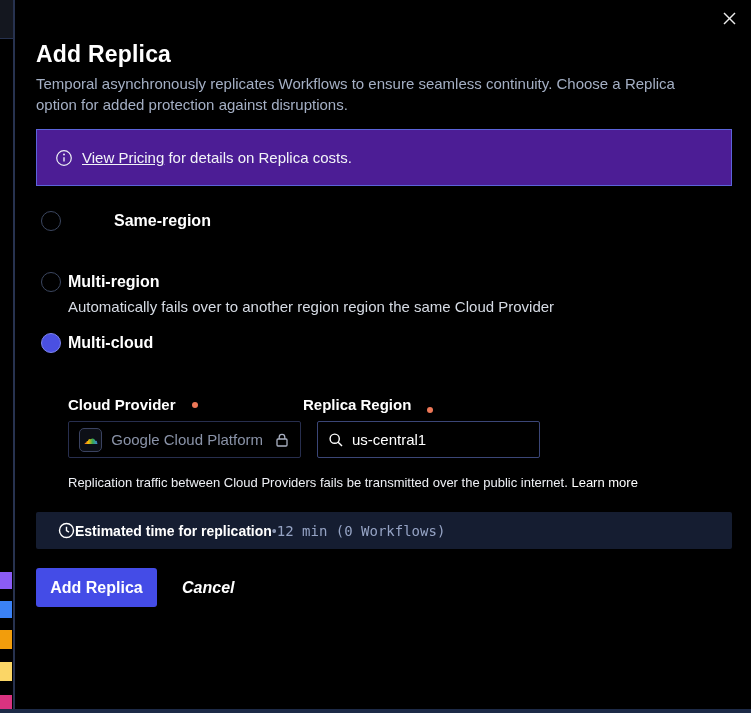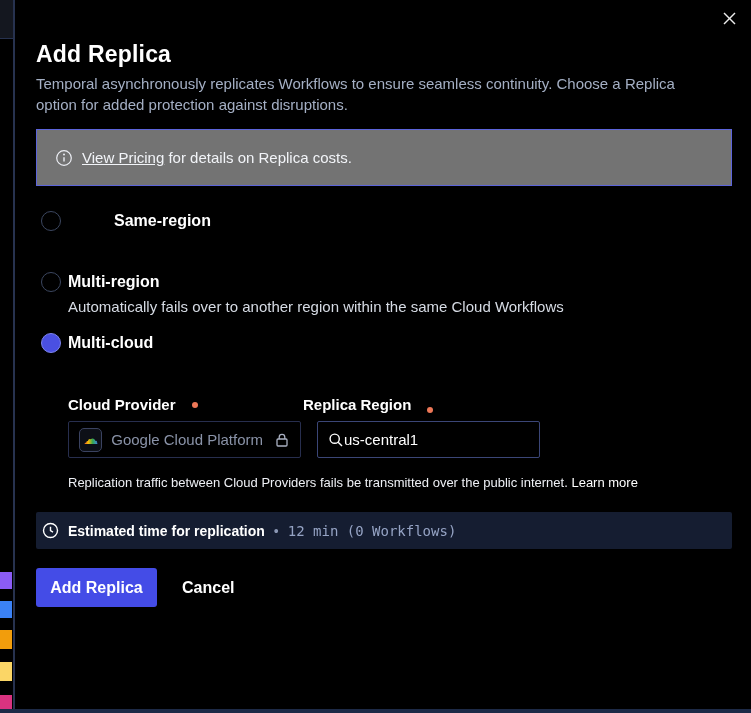--- a/index.html
+++ b/index.html
@@ -20,21 +20,21 @@
 
   
   .modal { position:absolute; left:15px; top:0; width:736px; height:709px; background:#000; }
 
   .close-btn { position:absolute; left:699px; top:3px; width:30px; height:30px; background:transparent; border:none; cursor:pointer; display:flex; align-items:center; justify-content:center; }
   .close-btn svg { stroke:#ececec; }
 
   .title { position:absolute; left:21px; top:41px; font-size:23px; font-weight:700; color:#fff; letter-spacing:.2px; }
   .modal-desc { position:absolute; left:21px; top:73px; width:682px; font-size:15px; line-height:21px; color:#a4afc4; }
 
-  .banner { position:absolute; left:21px; top:129px; width:696px; height:57px; background:#737373; border:1px solid #5c64da; display:flex; align-items:center; padding:0 18px; gap:9px; }
+  .banner { position:absolute; left:21px; top:129px; width:696px; height:57px; background:#4c1d95; border:1px solid #5c64da; display:flex; align-items:center; padding:0 18px; gap:9px; }
   .banner-text { font-size:15px; color:#f2f4f8; }
   .banner-text a { color:#f2f4f8; text-decoration:underline; cursor:pointer; }
 
   .radio { position:absolute; left:26px; width:20px; height:20px; border-radius:50%; border:1px solid #3c4760; background:transparent; cursor:pointer; }
   .radio.selected { background:#4a50e2; border:1px solid #7d84ee; }
   .r1 { top:211px; } .r2 { top:272px; } .r3 { top:333px; }
   .opt-label { position:absolute; left:53px; font-size:16px; font-weight:700; color:#fff; cursor:pointer; }
   .l1 { top:212px;margin-left:46px; } .l2 { top:273px; } .l3 { top:334px; }
   .opt-desc { position:absolute; left:53px; font-size:15px; color:#d6dbe4; }
   .d1 { top:237px; } .d2 { top:298px; } .d3 { top:359px; }
@@ -42,33 +42,33 @@
   .field-label { position:absolute; top:396px; font-size:15px; font-weight:700; color:#fff; display:flex; align-items:center; gap:16px; }
   .fl1 { left:53px; } .fl2 { left:288px;align-items:flex-end; }
   .req-dot { width:6px; height:6px; border-radius:50%; display:inline-block; }
 
   .provider-box { position:absolute; left:53px; top:421px; width:233px; height:37px; background:#000; border:1px solid #272e4e; border-radius:2px; display:flex; align-items:center; padding:0 10px; gap:9px; }
   .gcp-badge { width:24px; height:24px; border:1px solid #3a4260; border-radius:5px; background:#0d1017; display:flex; align-items:center; justify-content:center; }
   .gcp-cloud { font-size:15px; line-height:1; background:linear-gradient(90deg,#ea4335 0%,#fbbc05 35%,#34a853 65%,#4285f4 100%); -webkit-background-clip:text; background-clip:text; color:transparent; font-family:"DejaVu Sans", sans-serif; }
   .provider-text { font-size:15px; color:#8a93a8; white-space:nowrap; }
   .lock { margin-left:2px; flex:none; }
 
-  .region-box { position:absolute; left:302px; top:421px; width:223px; height:37px; background:#000; border:1px solid #3b4677; border-radius:2px; display:flex; align-items:center; padding:0 10px; }
+  .region-box { position:absolute; left:302px; top:421px; width:223px; height:37px; background:#000; border:1px solid #3b4677; border-radius:2px; display:flex; align-items:center; padding:0 10px; gap:8px; }
   .region-input { background:transparent; border:none; outline:none; color:#fff; font-size:15px; font-weight:500; font-family:"Liberation Sans", sans-serif; width:160px; }
 
   .note { position:absolute; left:53px; top:475px; font-size:13px; color:#eef0f5; }
   .note a { color:#fff; cursor:pointer; }
 
-  .est-row { position:absolute; left:21px; top:512px; width:696px; height:37px; background:#151d31; border-radius:2px; display:flex; align-items:center; padding:0 6px; gap:9px; }
+  .est-row { position:absolute; left:21px; top:512px; width:696px; height:37px; background:#151d31; border-radius:2px; display:flex; align-items:center; padding:0 22px; }
   .est-label { font-size:14px; font-weight:700; color:#fff; }
   .est-sep { font-size:14px; color:#8b97b4; }
   .est-value { font-family:"DejaVu Sans Mono", monospace; font-size:14px; color:#95a3c4; }
 
   .primary-btn { position:absolute; left:21px; top:568px; width:121px; height:39px; background:#444ce7; border:none; border-radius:3px; color:#fff; font-size:16px; font-weight:700; font-family:"Liberation Sans", sans-serif; cursor:pointer; }
-  .cancel-btn { position:absolute; left:167px; top:568px; height:39px; background:transparent; border:none; color:#fff; font-size:16px; font-weight:700; font-family:"Liberation Sans", sans-serif; cursor:pointer; }
+  .cancel-btn { position:absolute; left:167px; top:568px; height:39px; background:transparent; border:none; color:#fff; font-size:16px; font-weight:700; font-family:"Liberation Sans", sans-serif; cursor:pointer;font-style:italic; }
 </style>
 </head>
 <body>
 
 <div class="stage">
 
   <div class="bg-topblock"></div>
   <div class="bg-vline"></div>
   <div class="stripe s1" style="background:#8b5cf6"></div>
   <div class="stripe s2" style="background:#3b82f6"></div>
@@ -96,21 +96,21 @@
         <line x1="9" y1="8.2" x2="9" y2="12.6" stroke="#eceef4" stroke-width="1.4"></line>
       </svg>
       <span class="banner-text"><a>View Pricing</a><span> for details on Replica costs.</span></span>
     </div>
 
     <div class="radio r1"></div>
     <div class="opt-label l1">Same-region</div>
 
     <div class="radio r2"></div>
     <div class="opt-label l2">Multi-region</div>
-    <div class="opt-desc d2">Automatically fails over to another region within the same Cloud Workflows</div>
+    <div class="opt-desc d2">Automatically fails over to another region region the same Cloud Provider</div>
 
     <div class="radio r3 selected"></div>
     <div class="opt-label l3">Multi-cloud</div>
 
     <div class="field-label fl1">
       <span>Cloud Provider</span>
       <span class="req-dot" style="background:#ed7757"></span>
     </div>
     <div class="field-label fl2">
       <span>Replica Region</span>

